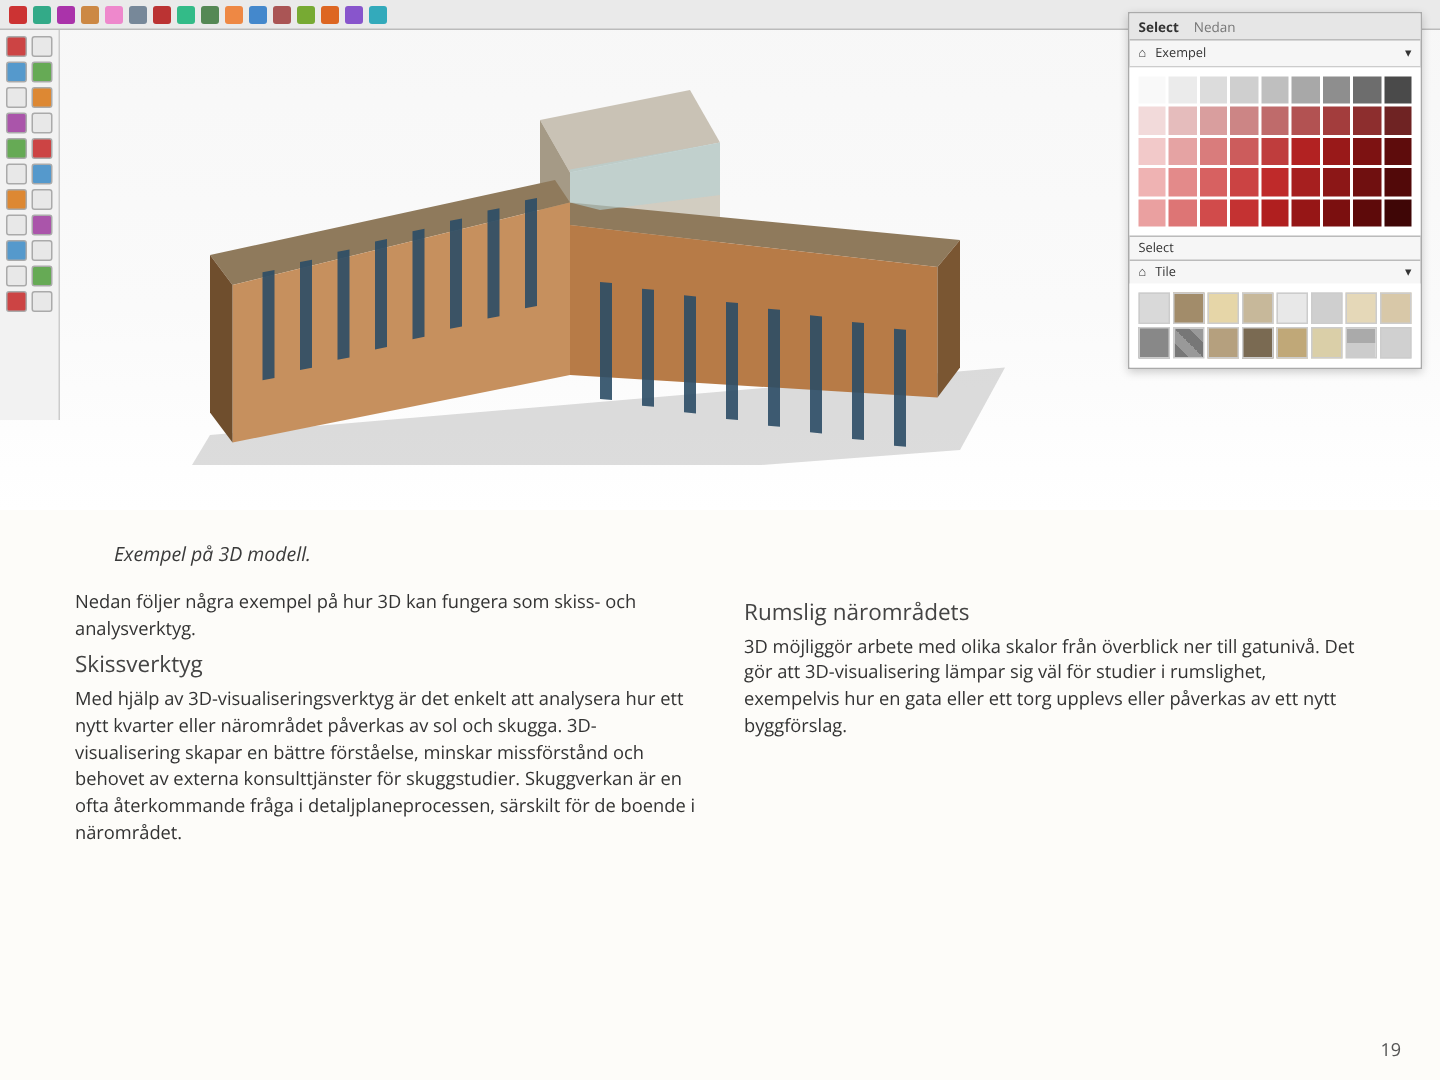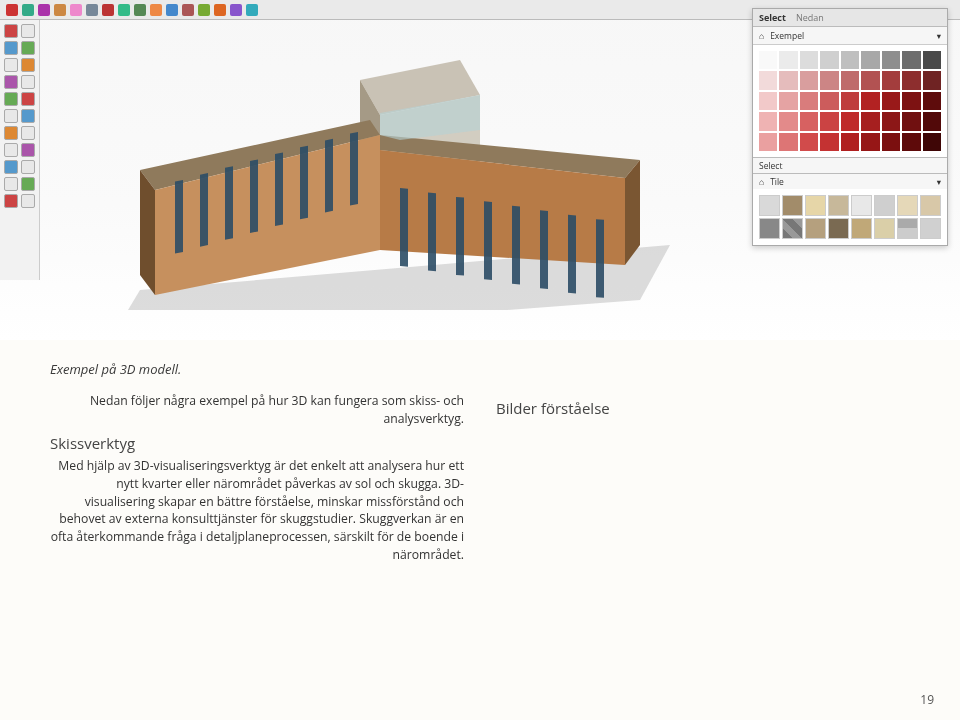--- a/index.html
+++ b/index.html
@@ -131,40 +131,40 @@
     position: absolute;
     left: 80px; top: 40px;
     width: 640px; height: 270px;
   }
   .building svg { width:100%; height:100%; }
   
   .caption {
     font-style: italic;
     color: #3a3a3a;
     font-size: 13px;
-    margin: 20px 0 4px 50px;
+    margin: 20px 0 4px 76px;
   }
   
   .content {
     display: flex;
     gap: 32px;
     padding: 10px 50px 0 50px;
     font-size: 12.2px;
     line-height: 1.45;
     color: #333;
   }
   .col { flex: 1; }
   .intro { margin-bottom: 12px; }
   .h2 {
     font-size: 15px;
     color: #444;
     margin: 6px 0 2px 0;
     font-weight: 500;
   }
-  .para { margin-bottom: 3px; text-align: right; }
+  .para { margin-bottom: 3px; }
   .pagenum {
     position: absolute;
     bottom: 12px; right: 26px;
     font-size: 12px; color: #555;
   }
 </style>
 </head>
 <body>
 
 <div class="screenshot-area">
@@ -369,17 +369,18 @@
 
 <p class="caption">Exempel på 3D modell.</p>
 
 <div class="content">
   <div class="col">
     <p class="intro para">Nedan följer några exempel på hur 3D kan fungera som skiss- och analysverktyg.</p>
     <h3 class="h2">Skissverktyg</h3>
     <p class="para">Med hjälp av 3D-visualiseringsverktyg är det enkelt att analysera hur ett nytt kvarter eller närområdet påverkas av sol och skugga. 3D-visualisering skapar en bättre förståelse, minskar missförstånd och behovet av externa konsulttjänster för skuggstudier. Skuggverkan är en ofta återkommande fråga i detaljplaneprocessen, särskilt för de boende i närområdet.</p>
   </div>
   <div class="col">
-    <h3 class="h2">Bilder förståelse</h3>
+    <h3 class="h2">Rumslig närområdets</h3>
+    <p class="para">3D möjliggör arbete med olika skalor från överblick ner till gatunivå. Det gör att 3D-visualisering lämpar sig väl för studier i rumslighet, exempelvis hur en gata eller ett torg upplevs eller påverkas av ett nytt byggförslag.</p>
   </div>
 </div>
 
 <div class="pagenum">19</div>
 
 </body></html>

